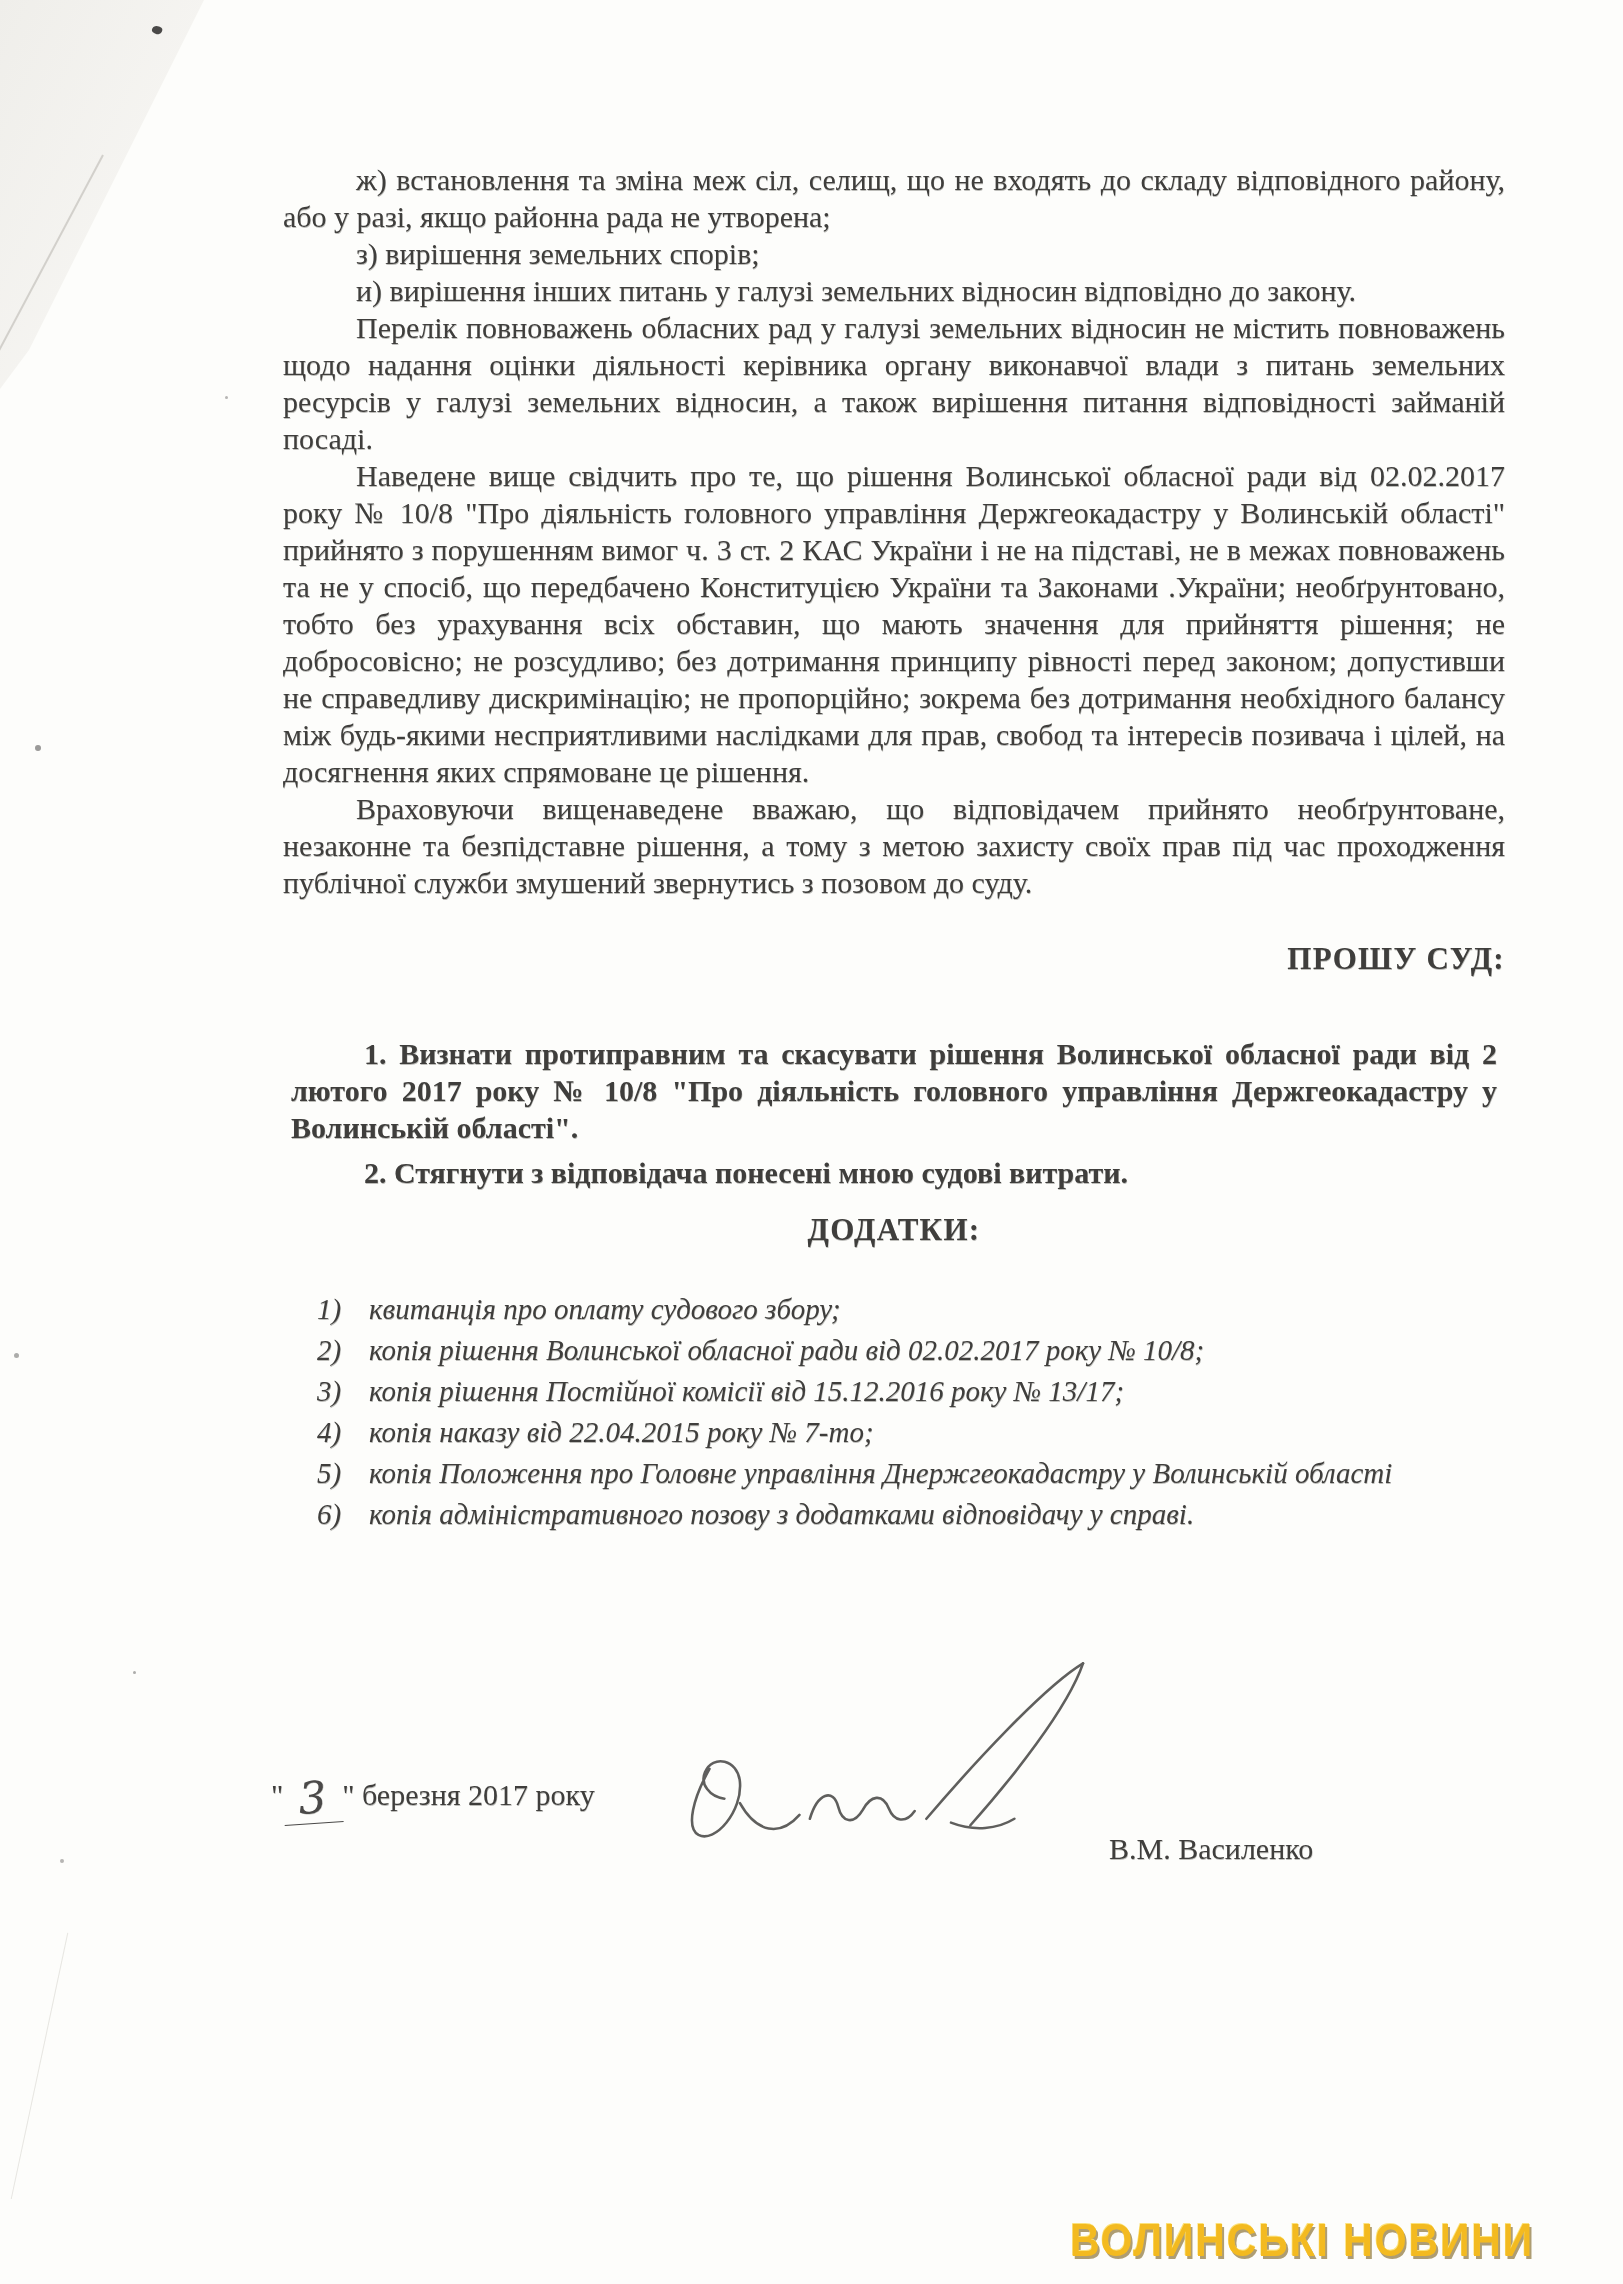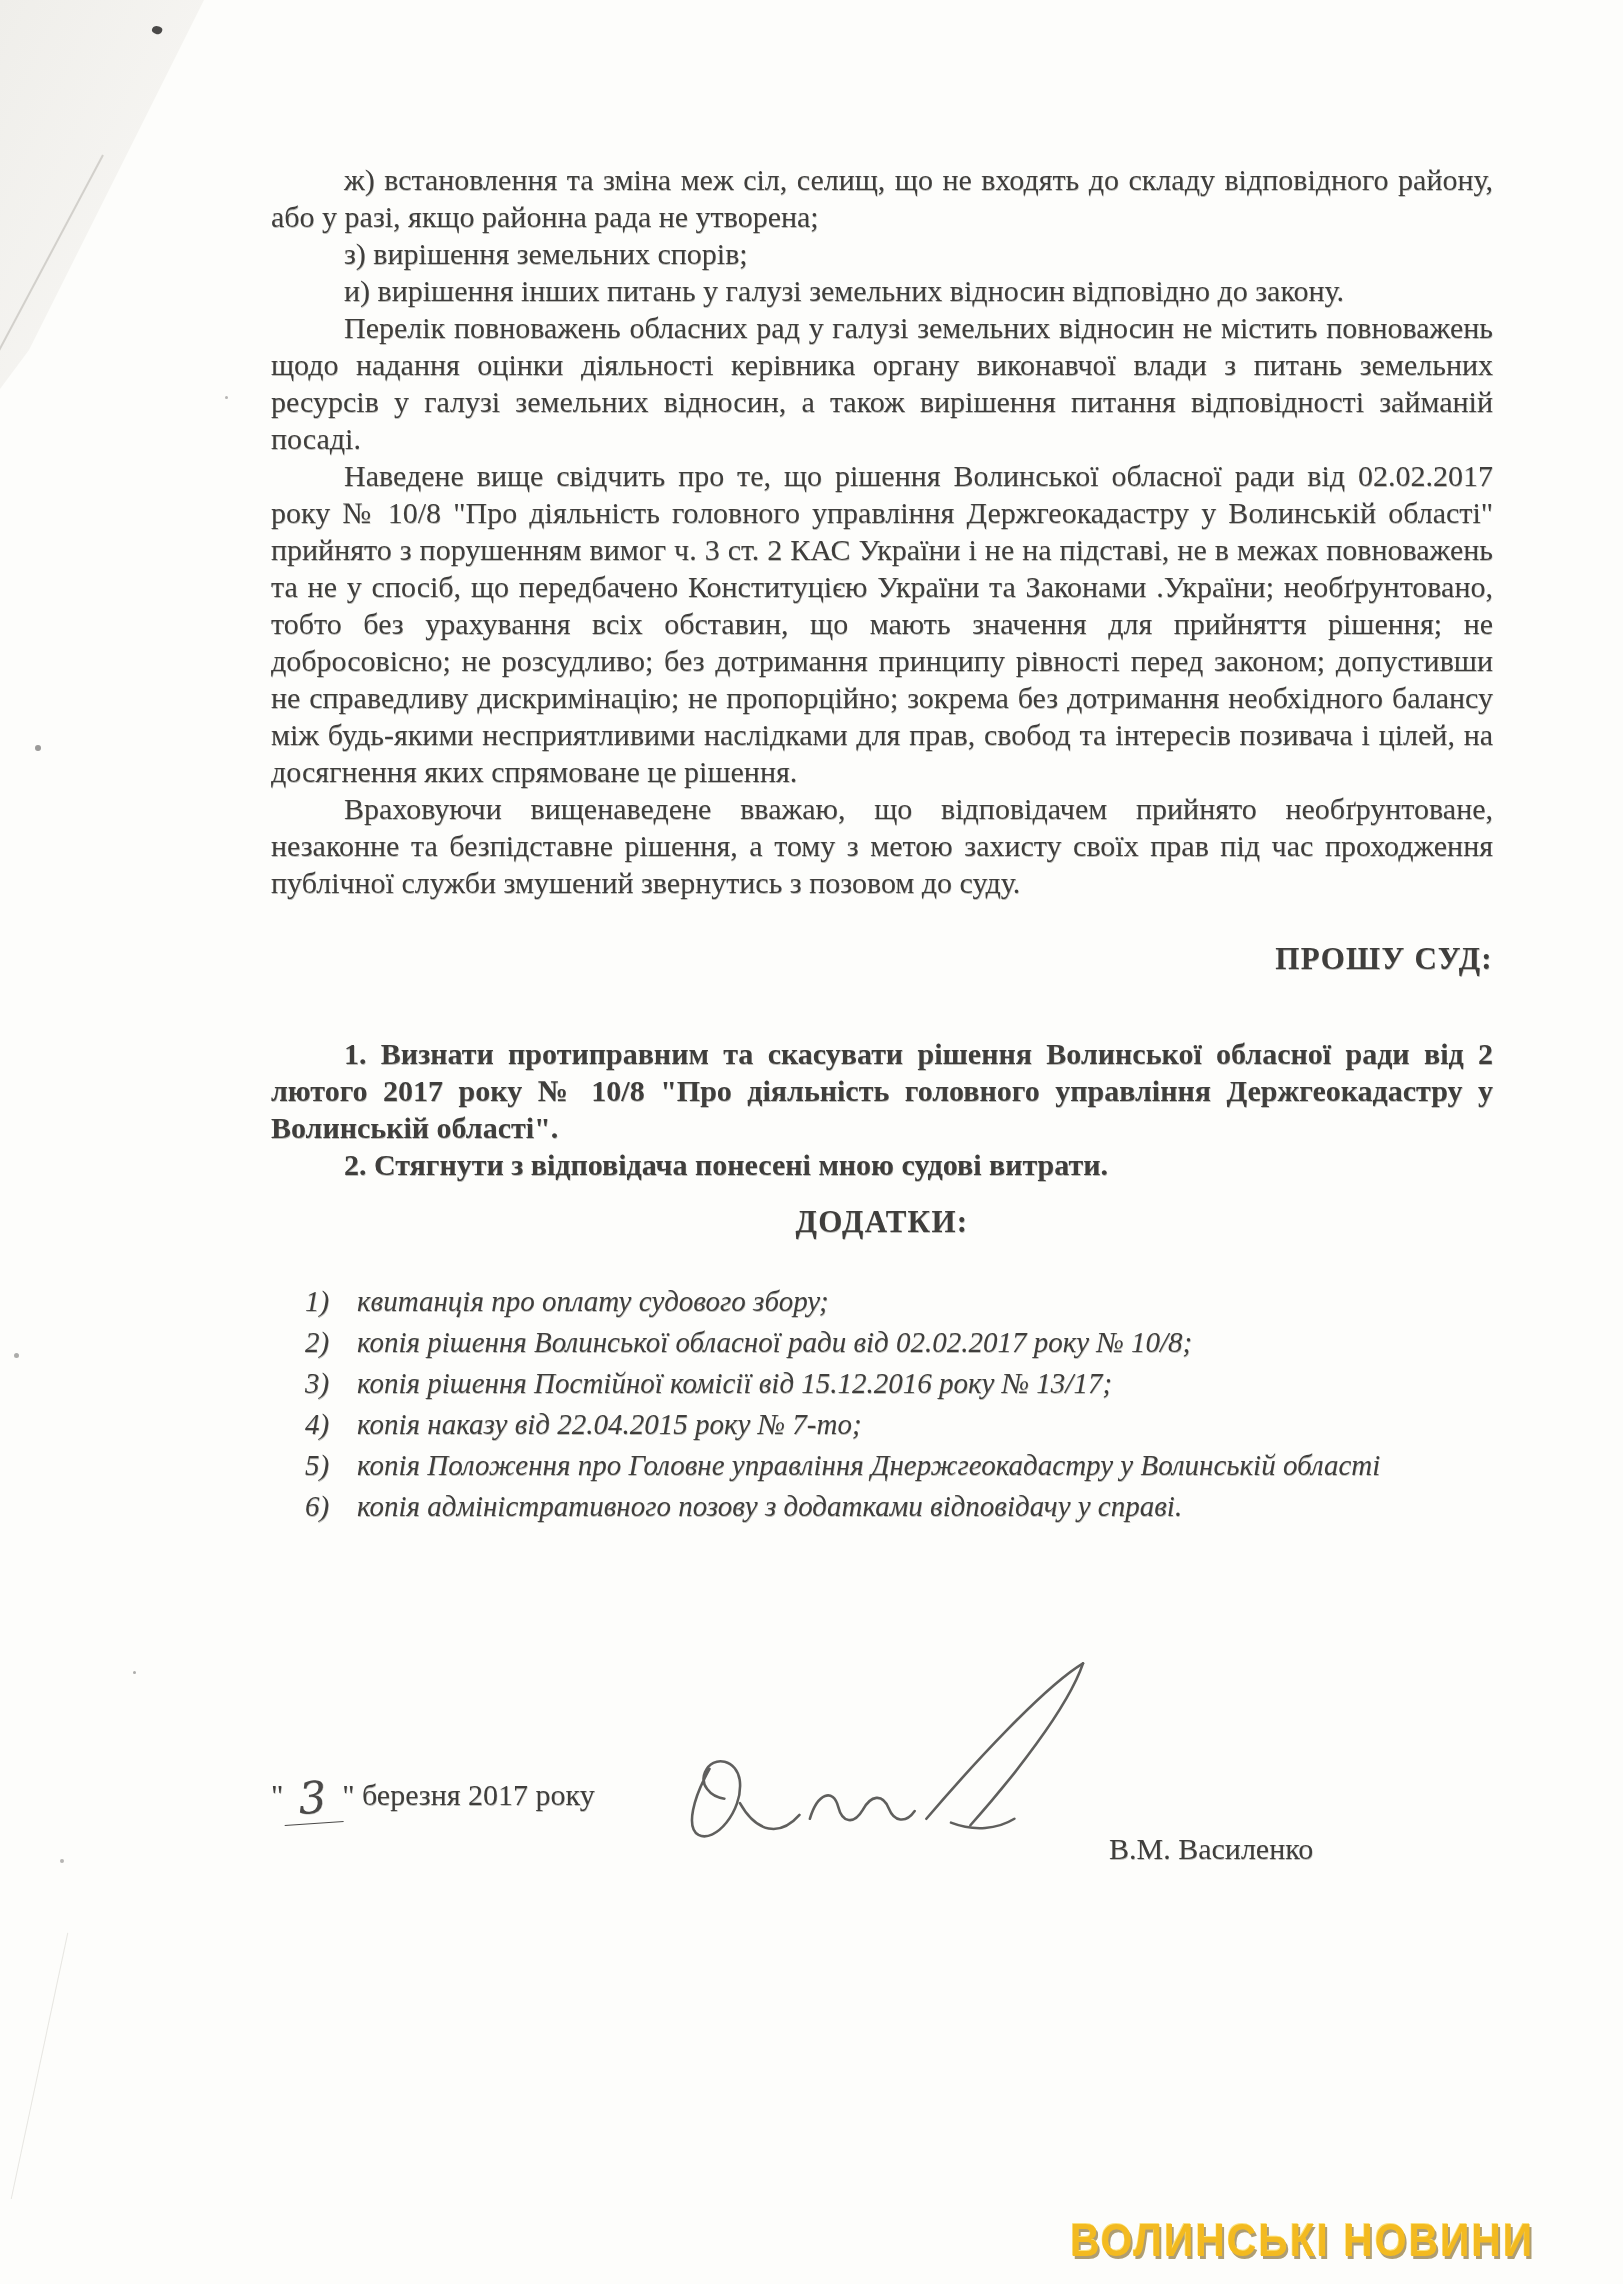--- a/index.html
+++ b/index.html
@@ -29,31 +29,31 @@
   .speck { position:absolute; background:#4a4948; border-radius:50%; }
   .speck.s1 { left:152px; top:26px;  width:9.7px; height:8.4px; transform:rotate(25deg); border-radius:60% 40% 55% 45%; }
   .speck.s2 { left:35px;  top:745px; width:5.8px;  height:5.8px;  opacity:.55; }
   .speck.s3 { left:14.3px;  top:1353px; width:5.2px;  height:5.2px;  opacity:.45; }
   .speck.s4 { left:225px; top:396px;  width:3.2px;  height:3.2px;  opacity:.4; }
   .speck.s5 { left:60px;  top:1859px; width:3.9px;  height:3.9px;  opacity:.4; }
   .speck.s6 { left:133px; top:1671px; width:3.2px;  height:3.2px;  opacity:.45; }
 
   
   .content {
-    position:absolute; left:271px; top:161px; width:1222px;
+    position:absolute; left:283px; top:161px; width:1222px;
     font-size:30px; line-height:37px; text-align:justify;
     text-shadow:0.4px 0.5px 0.5px rgba(70,68,64,.35);
   }
   .para { margin:0; text-indent:73px; }
   .request-heading {
     margin:39px 0 0; text-align:right; text-indent:0;
     font-weight:bold; letter-spacing:1.3px;
     font-size:31px;
   }
-  .request-item { margin:0; text-indent:73px; font-weight:bold; }
+  .request-item { margin:8px; text-indent:73px; font-weight:bold; }
   .request-item.first { margin-top:58px; }
   .attachments-heading {
     margin:20px 0 0; text-align:center; text-indent:0;
     font-weight:bold; letter-spacing:1.3px; font-size:31px;
   }
   .attachments { margin-top:41px; padding-left:34px; font-style:italic; font-size:29px; }
   .att-item { display:flex; line-height:41px; text-align:left; }
   .att-num  { flex:none; width:52px; }
   .att-text { flex:1; }
 

